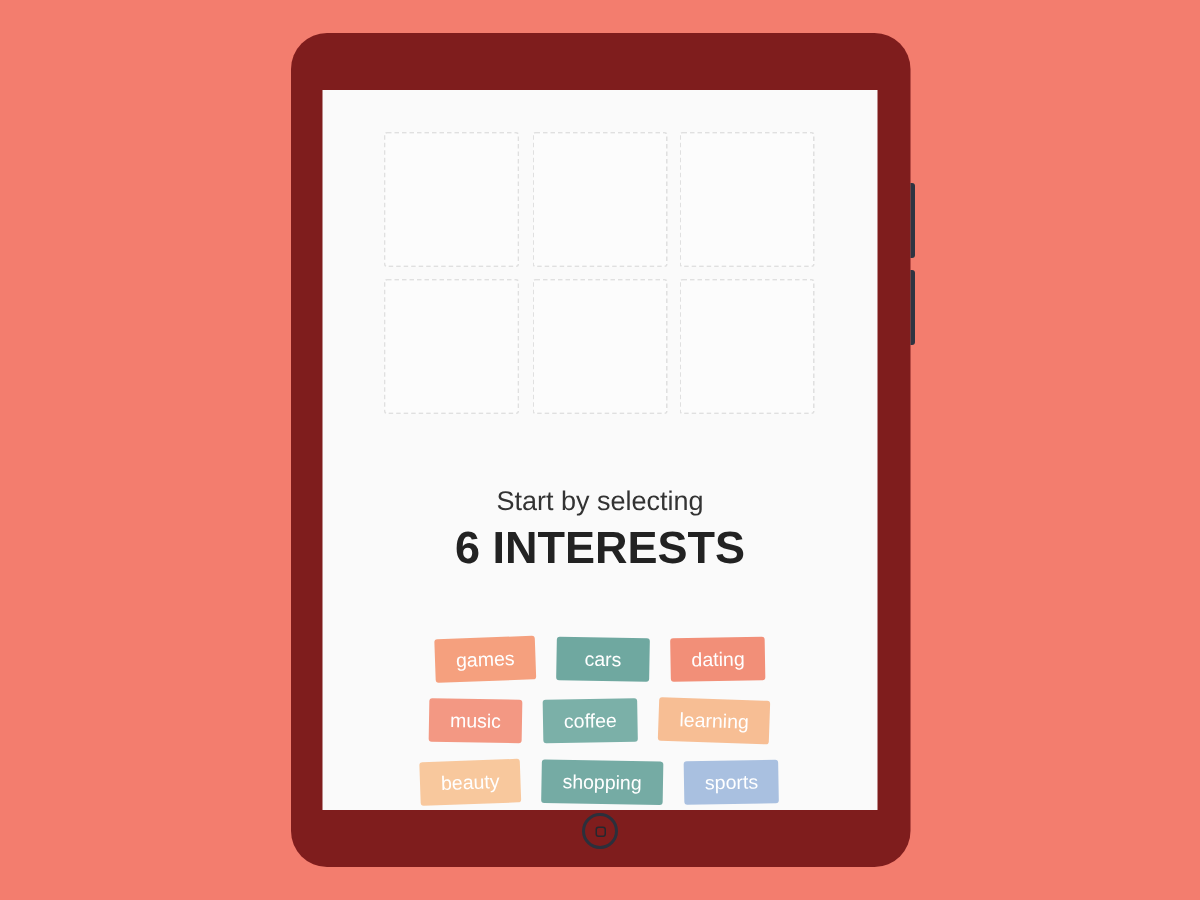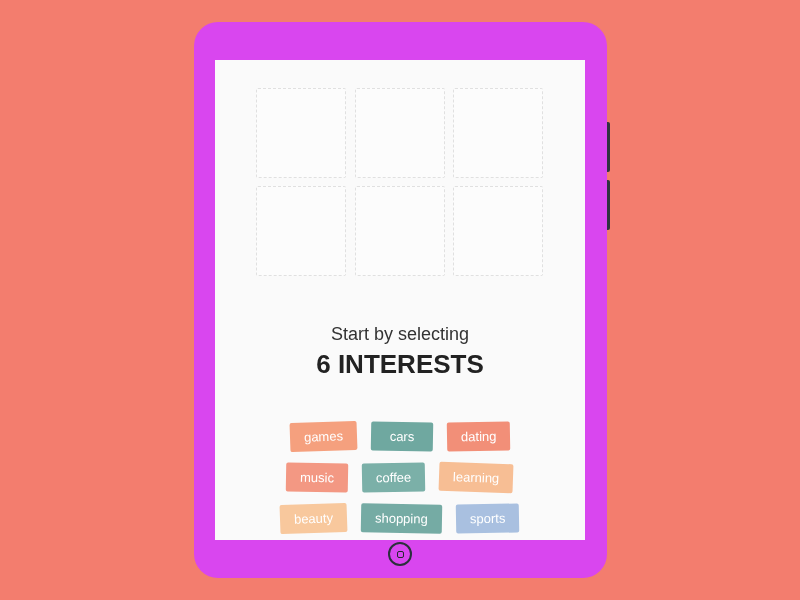--- a/index.html
+++ b/index.html
@@ -9,21 +9,21 @@
       background: #f37d6e;
       display: flex;
       align-items: center;
       justify-content: center;
       font-family: -apple-system, BlinkMacSystemFont, "Segoe UI", Helvetica, Arial, sans-serif;
       overflow: hidden;
     }
     .tablet {
       width: 413px;
       height: 556px;
-      background: #d946ef;
+      background: #7f1d1d;
       border-radius: 24px;
       position: relative;
       display: flex;
       align-items: center;
       justify-content: center;
     }
     .side-button {
       position: absolute;
       right: -3px;
       top: 100px;
@@ -86,21 +86,21 @@
     .prompt {
       margin-top: 48px;
       text-align: center;
     }
     .prompt-top {
       font-size: 18px;
       color: #333;
       font-weight: 400;
     }
     .prompt-main {
-      font-size: 26px;
+      font-size: 30px;
       font-weight: 700;
       color: #222;
       margin-top: 4px;
       text-align: right;
     }
     .tags {
       margin-top: 42px;
       width: 280px;
       display: flex;
       flex-direction: column;

